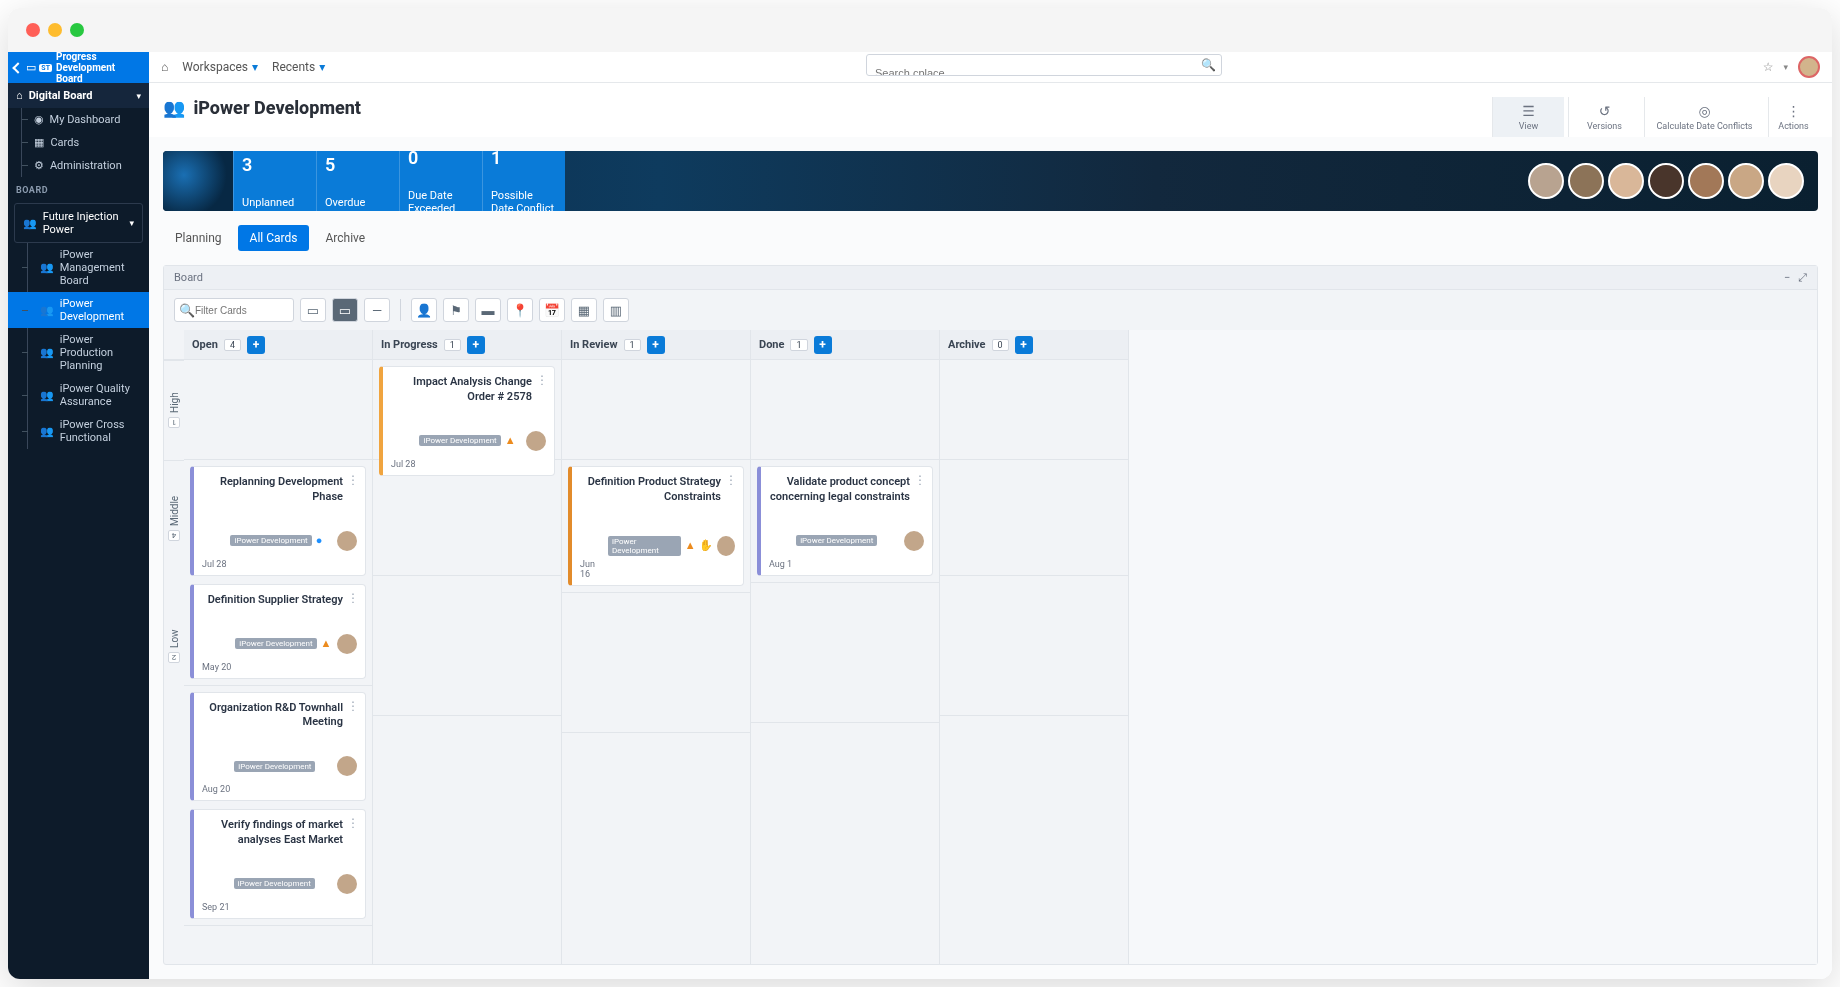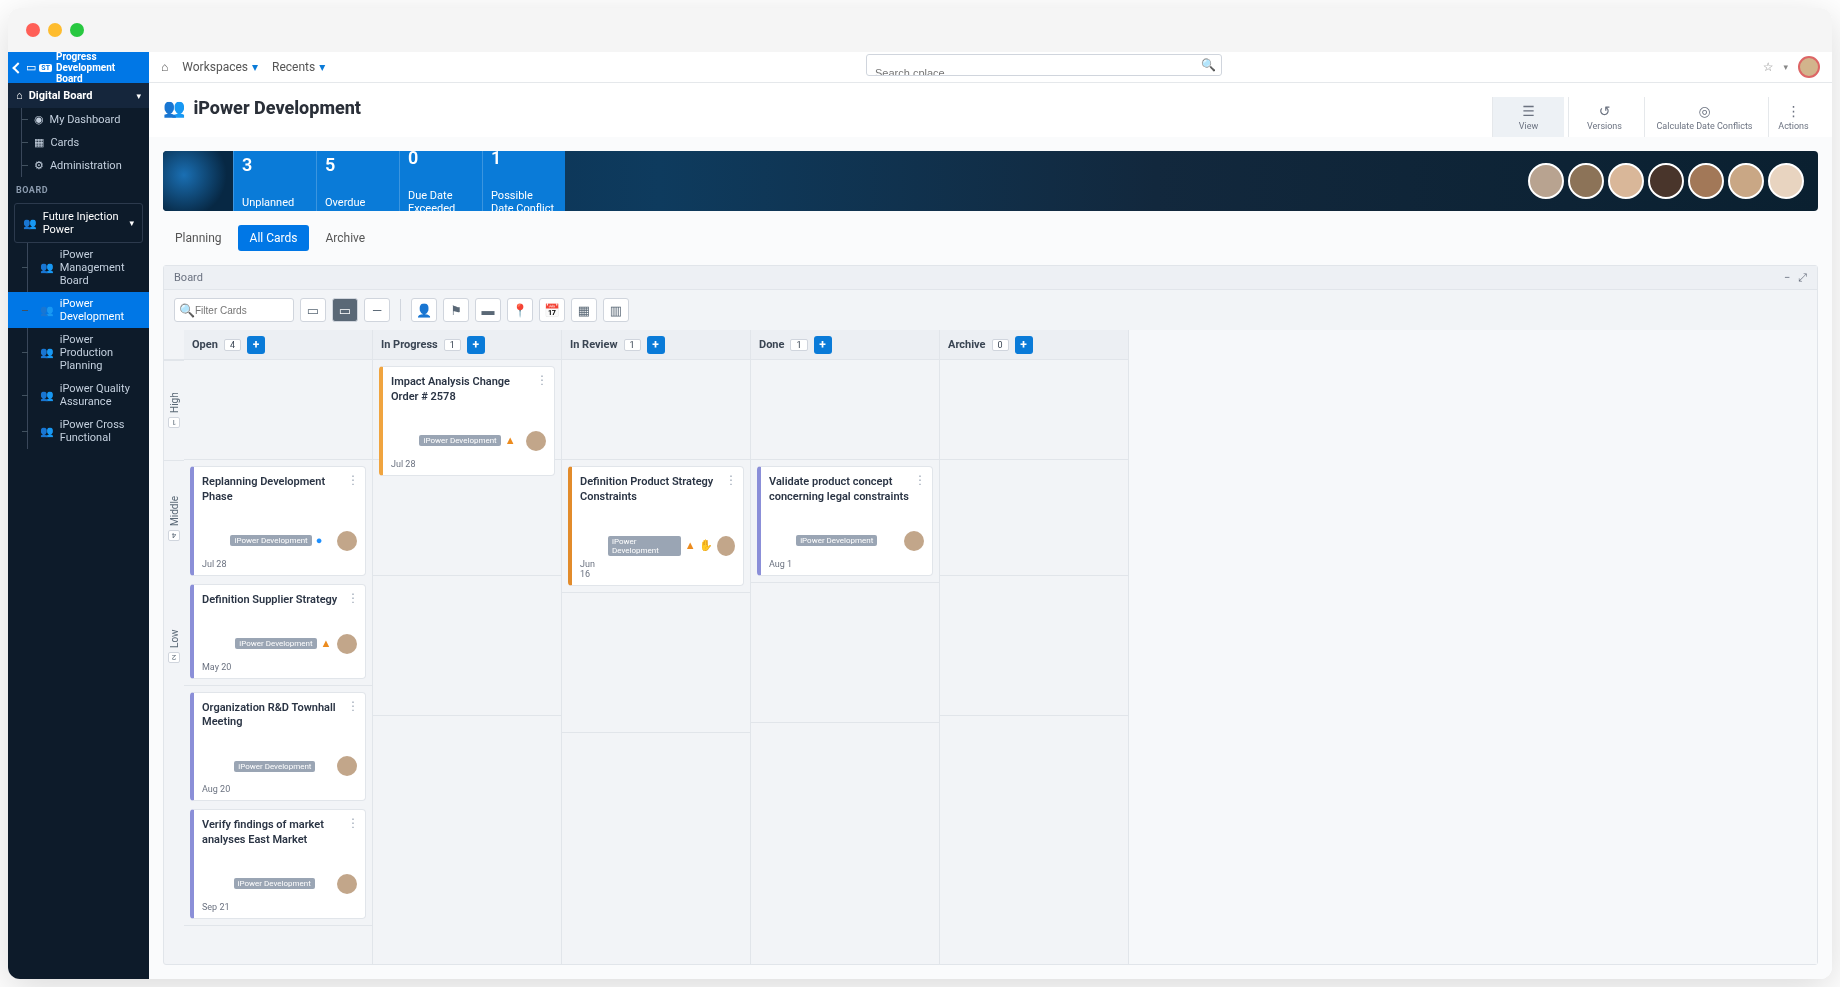--- a/index.html
+++ b/index.html
@@ -72,21 +72,21 @@
 .swimlane-label .cnt { background:#fff; border:1px solid #d0d5dd; border-radius:2px; padding:0 3px; font-size:8px; writing-mode:horizontal-tb; transform:none; }
 .columns { display:flex; flex:1; }
 .col { width:189px; border-right:1px solid #e1e5ea; display:flex; flex-direction:column; }
 .col-header { height:30px; display:flex; align-items:center; justify-content:flex-start; gap:6px; padding:0 8px; font-size:11px; font-weight:700; color:#3a4553; border-bottom:1px solid #e1e5ea; background:#eceff3;}
 .count-badge { background:#fff; border:1px solid #d0d5dd; border-radius:2px; padding:0 5px; font-size:9px; font-weight:400; }
 .addbtn { width:18px; height:18px; background:#0a7bd8; color:#fff; border-radius:3px; display:flex;align-items:center;justify-content:center; font-size:12px; font-weight:700; cursor:pointer;}
 .lane-row { border-bottom:1px solid #e1e5ea; padding:6px; display:flex; flex-direction:column; gap:8px; }
 .card { background:#fff; border:1px solid #e1e5ea; border-radius:4px; border-left:4px solid #8b8fd8; padding:8px 8px 6px 8px; position:relative; }
 .card.orange { border-left-color:#f0a43f; }
 .card.orange2 { border-left-color:#e28b2b; }
-.card-title { font-size:11px; font-weight:600; color:#2a3444; padding-right:14px; margin-bottom:8px; line-height:1.35; }
+.card-title { font-size:11px; font-weight:600; color:#2a3444; padding-right:14px; margin-bottom:8px; line-height:1.35;text-align:right; }
 .card-menu { position:absolute; top:6px; right:6px; color:#9aa5b4; cursor:pointer; font-size:12px; }
 .card-footer { display:flex; align-items:center; gap:4px; }
 .date-chip { font-size:9px; color:#6b7280;margin-top:46px; }
 .tag-chip { font-size:8px; background:#9aa5b4; color:#fff; padding:1px 4px; border-radius:2px; }
 .warn { color:#ec8b1e; font-size:11px; }
 .info { color:#1e90ff; font-size:11px; }
 .card-av { width:20px; height:20px; border-radius:50%; background:#c2a68a; margin-left:auto; }
 </style>
 </head>
 <body>

